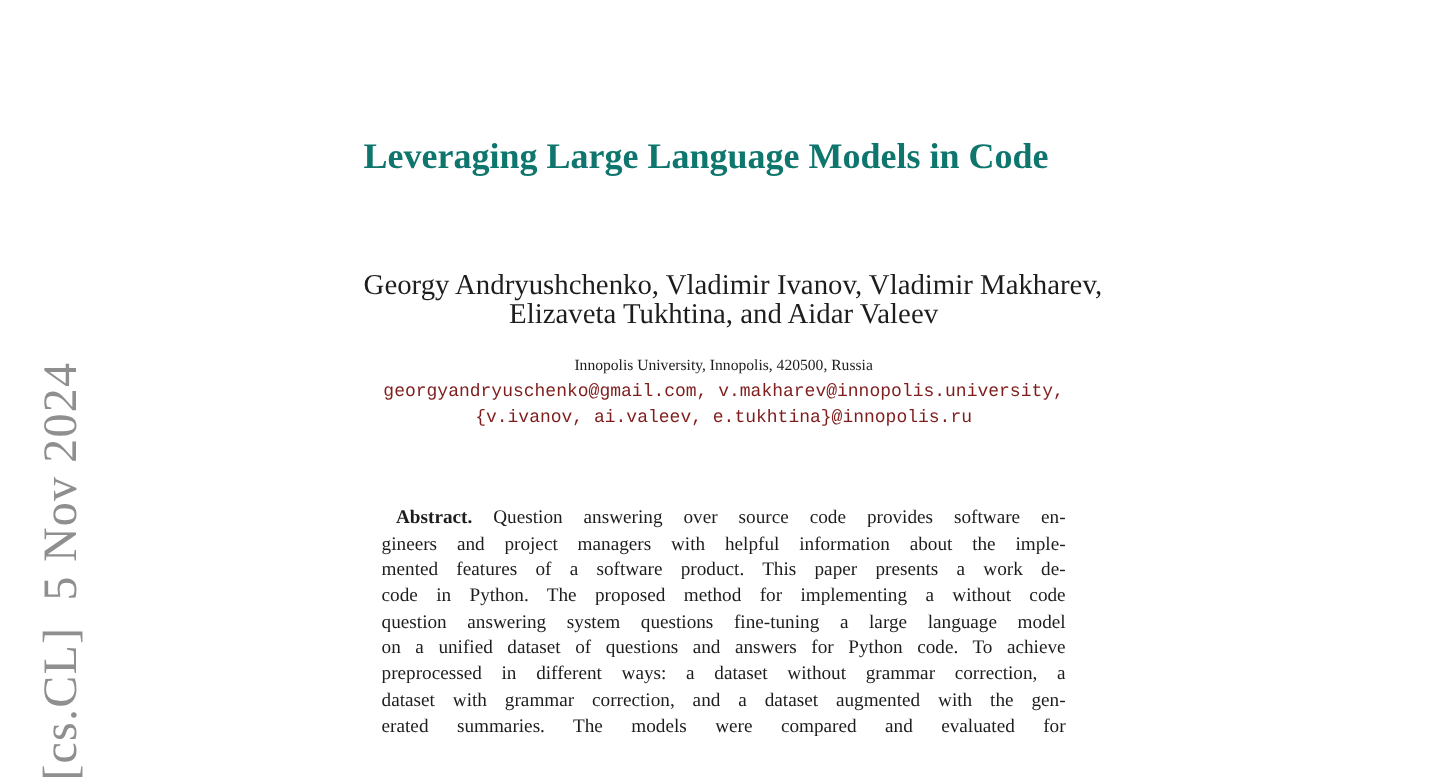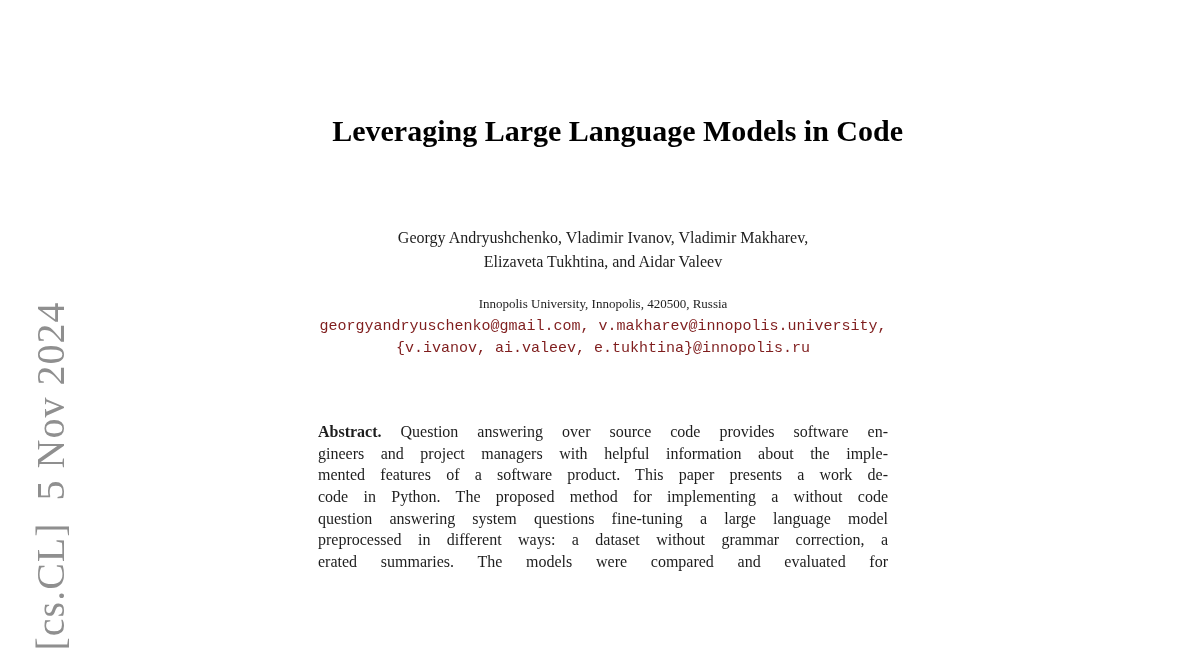--- a/index.html
+++ b/index.html
@@ -31,34 +31,34 @@
     top: 0;
     width: 600px;
     height: 648px;
   }
   .title {
     position: absolute;
     top: 112px;
     left: 0;
     width: 100%;
     margin: 0;
-    text-align: right;
+    text-align: left;
     font-size: 30px;
     line-height: 37px;
     font-weight: bold;
-    color: #000000;
+    color: #0f766e;
   }
   .tline { display: block; white-space: nowrap; }
   .authors {
     position: absolute;
     top: 226px;
     left: 0;
     width: 100%;
     text-align: center;
-    font-size: 16px;
+    font-size: 24px;
     line-height: 24px;
   }
   .aline { display: block; white-space: nowrap; }
   .affiliation {
     position: absolute;
     top: 294px;
     left: 0;
     width: 100%;
     text-align: center;
     font-size: 13px;
@@ -82,21 +82,21 @@
     left: 15px;
     width: 570px;
     font-size: 16px;
     line-height: 21.7px;
   }
   .abs-line {
     text-align: justify;
     text-align-last: justify;
     height: 21.7px;
   }
-  .abs-label { font-weight: bold; }
+  .abs-label { font-weight: bold; margin-left: 12px; }
 </style>
 </head>
 <body>
 
 <div class="arxiv-stamp">[cs.CL]  5 Nov 2024</div>
 
 <main class="content">
 
   <h1 class="title">
     <span class="tline">Leveraging Large Language Models in Code</span>
@@ -116,17 +116,19 @@
 
   <section class="abstract">
     <div class="abs-line">
       <span class="abs-label">Abstract.</span>
       <span>Question answering over source code provides software en-</span>
     </div>
     <div class="abs-line">gineers and project managers with helpful information about the imple-</div>
     <div class="abs-line">mented features of a software product. This paper presents a work de-</div>
     <div class="abs-line">code in Python. The proposed method for implementing a without code</div>
     <div class="abs-line">question answering system questions fine-tuning a large language model</div>
+    <div class="abs-line">on a unified dataset of questions and answers for Python code. To achieve</div>
     <div class="abs-line">preprocessed in different ways: a dataset without grammar correction, a</div>
+    <div class="abs-line">dataset with grammar correction, and a dataset augmented with the gen-</div>
     <div class="abs-line">erated summaries. The models were compared and evaluated for</div>
   </section>
 
 </main>
 
 </body></html>

